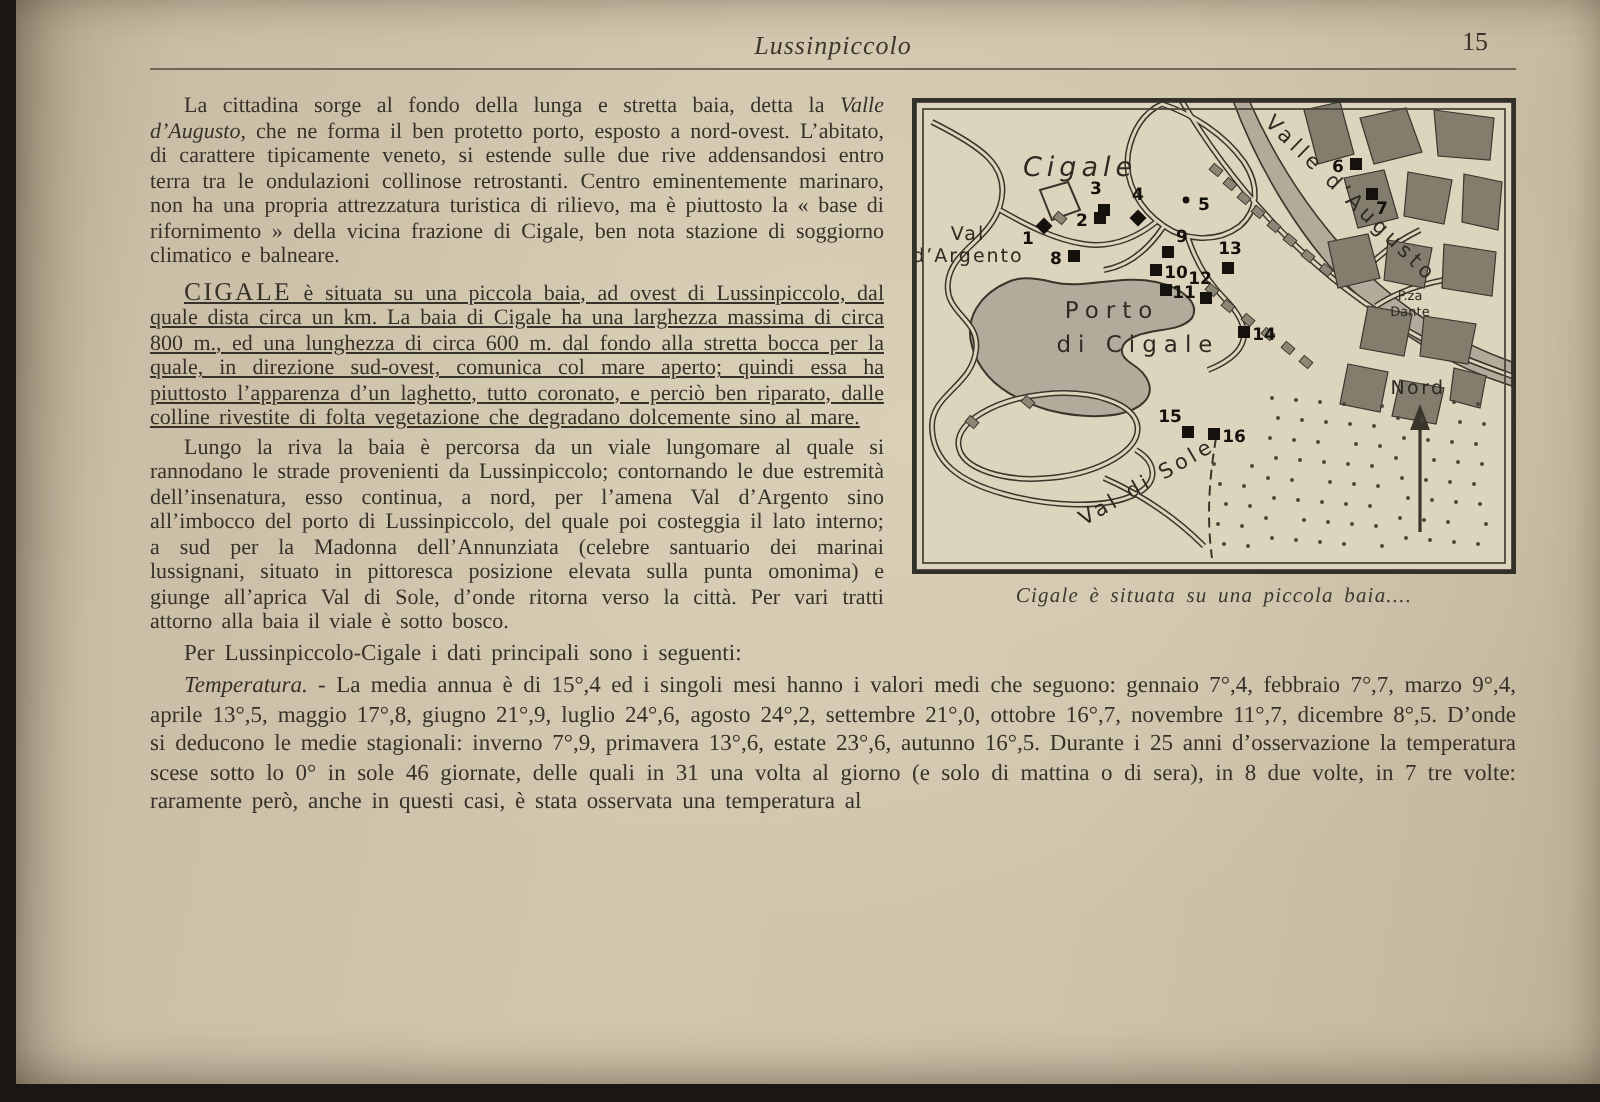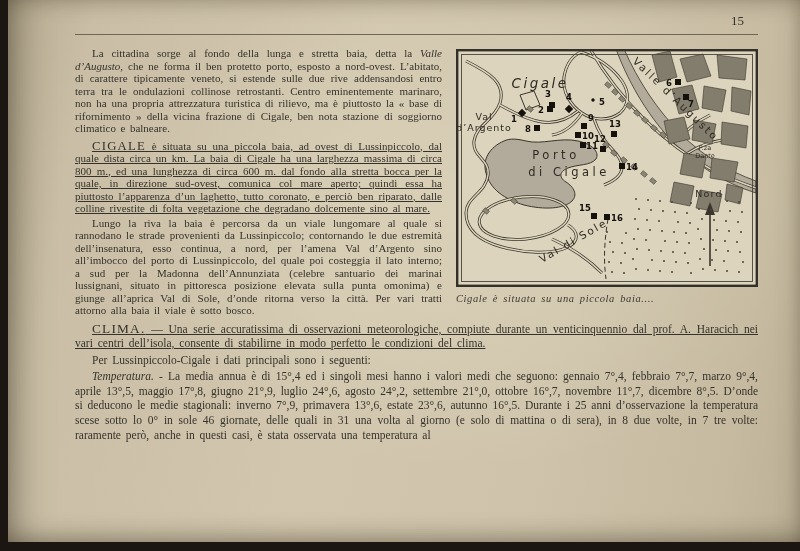--- a/index.html
+++ b/index.html
@@ -29,21 +29,21 @@
   }
   .page-number{
     position:absolute;right:14px;top:-2px;font-size:13px;color:#37332a;
   }
   .content{
     margin:12px 42px 0 67px;color:#36322a;text-align:justify;
   }
   .figure{float:right;width:302px;margin:2px 0 4px 14px;}
   .figure svg{display:block;}
   .caption{
-    margin-top:6px;font-style:italic;
+    margin-top:6px;text-align:center;font-style:italic;
     font-size:10.5px;color:#3d3930;letter-spacing:.6px;word-spacing:2px;
   }
   p{margin:0;text-indent:17px;}
   .up{font-size:11px;line-height:12.5px;word-spacing:1.8px;margin-bottom:2px;}
   .lo{font-size:11.5px;line-height:14.6px;word-spacing:2px;margin-top:2px;}
   .gap{margin-top:5px;text-decoration:underline;}
   .caps{font-size:1.16em;letter-spacing:1.2px;}
   .it{font-style:italic;}
   
   .map-label{fill:#2e2a22;font-family:"DejaVu Sans",sans-serif;}
@@ -52,20 +52,21 @@
   .road-i{fill:none;stroke:#ddd4bd;stroke-width:1.5;}
   .blk{fill:#837d6e;stroke:#3a352b;stroke-width:.6;}
   .bld{fill:#8c8676;stroke:#3a352b;stroke-width:.5;}
 </style>
 </head>
 <body>
 
 <div class="page">
 
   <div class="header">
+    <div class="running-title">Lussinpiccolo</div>
     <div class="page-number">15</div>
   </div>
 
   <div class="content">
 
     <div class="figure">
       <svg id="map-svg" width="302" height="238" viewBox="0 0 302 238">
 
         <rect x="0" y="0" width="302" height="238" fill="#ddd4bd"></rect>
 
@@ -302,20 +303,19 @@
       <div class="caption">Cigale è situata su una piccola baia....</div>
     </div>
 
     <p class="up"><span>La cittadina sorge al fondo della lunga e stretta baia, detta la </span><span class="it">Valle d’Augusto,</span><span> che ne forma il ben protetto porto, esposto a nord-ovest. L’abitato, di carattere tipicamente veneto, si estende sulle due rive addensandosi entro terra tra le ondulazioni collinose retrostanti. Centro eminentemente marinaro, non ha una propria attrezzatura turistica di rilievo, ma è piuttosto la « base di rifornimento » della vicina frazione di Cigale, ben nota stazione di soggiorno climatico e balneare.</span></p>
 
     <p class="up gap"><span class="caps">CIGALE</span><span> è situata su una piccola baia, ad ovest di Lussinpiccolo, dal quale dista circa un km. La baia di Cigale ha una larghezza massima di circa 800 m., ed una lunghezza di circa 600 m. dal fondo alla stretta bocca per la quale, in direzione sud-ovest, comunica col mare aperto; quindi essa ha piuttosto l’apparenza d’un laghetto, tutto coronato, e perciò ben riparato, dalle colline rivestite di folta vegetazione che degradano dolcemente sino al mare.</span></p>
 
     <p class="up"><span>Lungo la riva la baia è percorsa da un viale lungomare al quale si rannodano le strade provenienti da Lussinpiccolo; contornando le due estremità dell’insenatura, esso continua, a nord, per l’amena Val d’Argento sino all’imbocco del porto di Lussinpiccolo, del quale poi costeggia il lato interno; a sud per la Madonna dell’Annunziata (celebre santuario dei marinai lussignani, situato in pittoresca posizione elevata sulla punta omonima) e giunge all’aprica Val di Sole, d’onde ritorna verso la città. Per vari tratti attorno alla baia il viale è sotto bosco.</span></p>
 
 
-    <p class="lo gap"><span class="caps">CLIMA.</span><span> — Una serie accuratissima di osservazioni meteorologiche, compiute durante un venticinquennio dal prof. A. Haracich nei vari centri dell’isola, consente di stabilirne in modo perfetto le condizioni del clima.</span></p>
 
     <p class="lo"><span>Per Lussinpiccolo-Cigale i dati principali sono i seguenti:</span></p>
 
     <p class="lo"><span class="it">Temperatura.</span><span> - La media annua è di 15°,4 ed i singoli mesi hanno i valori medi che seguono: gennaio 7°,4, febbraio 7°,7, marzo 9°,4, aprile 13°,5, maggio 17°,8, giugno 21°,9, luglio 24°,6, agosto 24°,2, settembre 21°,0, ottobre 16°,7, novembre 11°,7, dicembre 8°,5. D’onde si deducono le medie stagionali: inverno 7°,9, primavera 13°,6, estate 23°,6, autunno 16°,5. Durante i 25 anni d’osservazione la temperatura scese sotto lo 0° in sole 46 giornate, delle quali in 31 una volta al giorno (e solo di mattina o di sera), in 8 due volte, in 7 tre volte: raramente però, anche in questi casi, è stata osservata una temperatura al</span></p>
 
   </div>
 </div>
 
 </body></html>

